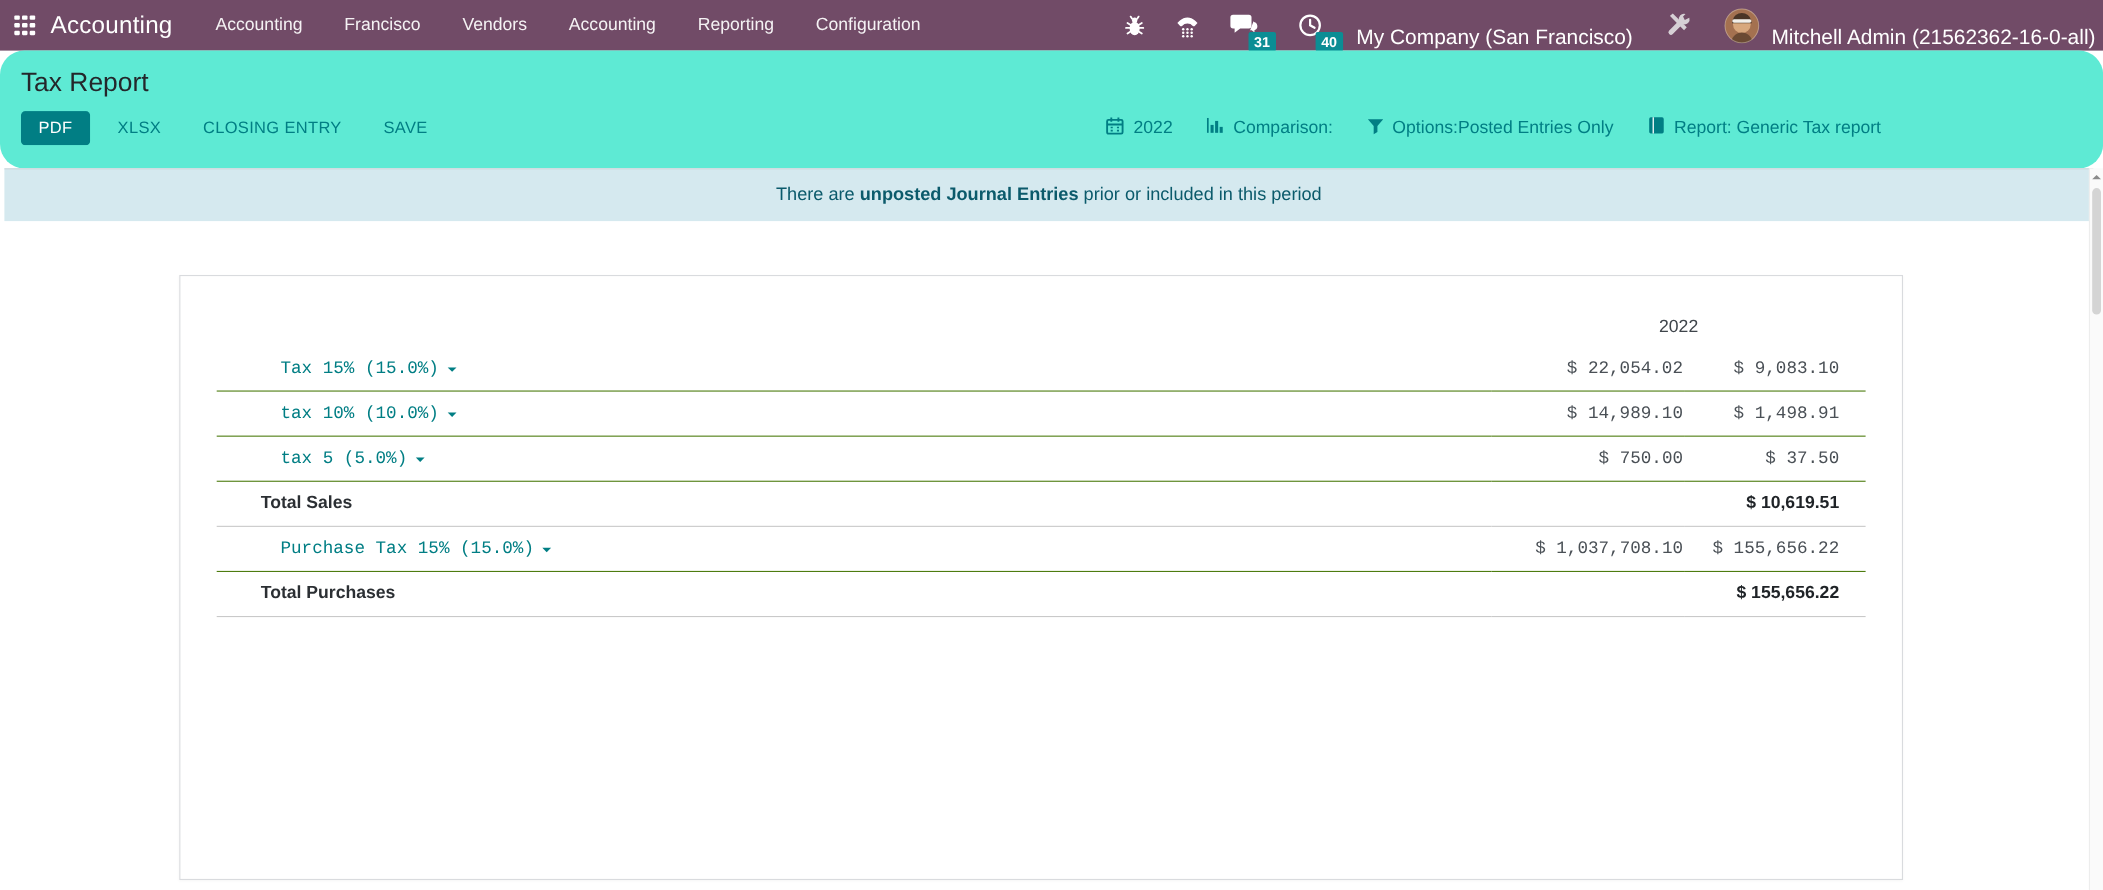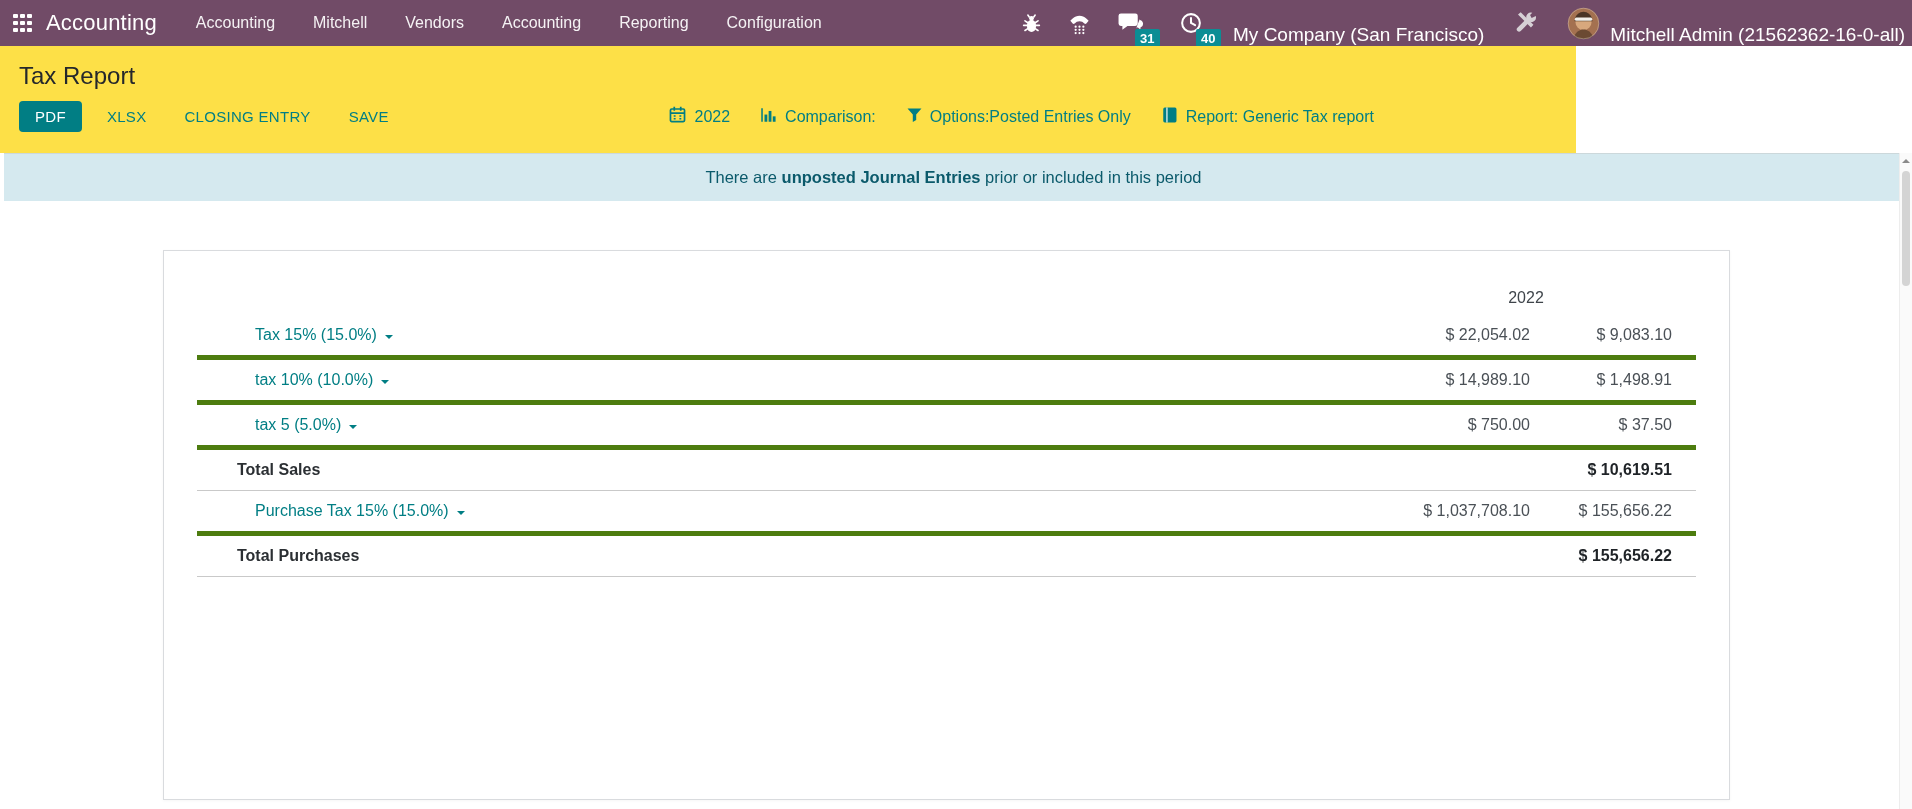--- a/index.html
+++ b/index.html
@@ -21,21 +21,21 @@
   .nav-item{font-size:16px;padding:0 19px;height:100%;display:flex;align-items:center;
     color:rgba(255,255,255,.93);cursor:pointer;white-space:nowrap;}
   .nav-right{margin-left:auto;display:flex;align-items:center;}
   .nav-ico{display:flex;align-items:center;justify-content:center;cursor:pointer;position:relative;}
   .badge{
     position:absolute;top:-7px;left:17px;background:var(--badge,#0b8d94);color:#ffffff;
     font-size:13px;font-weight:700;line-height:1;padding:2.5px 5px;border-radius:2px;margin-top:25px;
   }
   .nav-text{font-size:19px;white-space:nowrap;cursor:pointer;margin-top:24px;}
   
-  .control-panel{position:absolute;top:46px;left:0;width:1576px;height:107px;background:#fde047;}
+  .control-panel{position:absolute;top:46px;left:0;width:1912px;height:107px;background:#5eead4;border-radius:22px;}
   .page-title{margin:16px 0 0 19px;font-size:24px;font-weight:500;color:#24272b;}
   .cp-row{display:flex;align-items:center;justify-content:space-between;
     margin:11px 202px 0 19px;}
   .cp-buttons{display:flex;align-items:center;gap:12px;}
   .btn{font-family:inherit;font-size:15px;font-weight:500;letter-spacing:.3px;
     padding:6px 12px;border:1px solid transparent;border-radius:4px;background:transparent;
     color:var(--accent,#017E84);cursor:pointer;white-space:nowrap;}
   .btn-primary{background:var(--accent,#017E84);color:#fff;padding:6px 15px;}
   .cp-filters{display:flex;align-items:center;gap:30px;color:var(--accent,#017E84);font-size:16px;}
   .filter{display:flex;align-items:center;gap:7px;cursor:pointer;white-space:nowrap;}
@@ -60,21 +60,21 @@
   .year-row td{height:32px;text-align:center;color:#3f454b;}
   .colhead-row td{height:34px;color:#3f454b;}
   .colhead{text-align:right;}
   .colhead.tax{padding-right:24px;}
   tr.row td{height:38px;}
   td.net,td.tax{text-align:right;}
   td.tax{padding-right:24px;}
   tr.section td{border-bottom:3px solid #a6a6a6;}
   tr.section td.label,tr.total td.label{padding-left:40px;font-weight:700;color:#2b2f33;}
   tr.section td.tax,tr.total td.tax{font-weight:700;color:#1f2327;}
-  tr.tax-line td{border-bottom:5px solid #4d7c0f;}
+  tr.tax-line td{border-bottom:1px solid #4d7c0f;font-family:Liberation Mono, monospace;}
   tr.tax-line td.label{padding-left:58px;color:var(--accent,#017E84);cursor:pointer;}
   tr.total td{border-top:1px solid #b0b0b0;border-bottom:1px solid #c9c9c9;}
   .caret{display:inline-block;width:0;height:0;border:4.5px solid transparent;
     border-top-color:var(--accent,#017E84);margin-left:8px;position:relative;top:3px;}
   
   .scrollbar{position:absolute;top:153px;right:0;width:13px;height:656px;
     background:#fafafa;border-left:1px solid #ededed;box-sizing:border-box;}
   .sb-arrow{height:16px;display:flex;align-items:center;justify-content:center;cursor:pointer;}
   .sb-arrow i{width:0;height:0;border:4px solid transparent;border-bottom-color:#8a8a8a;
     position:relative;top:-2px;}
@@ -92,21 +92,21 @@
       <i></i>
       <i></i>
       <i></i>
       <i></i>
       <i></i>
       <i></i>
   </span>
   <span class="brand">Accounting</span>
   <div class="nav-menu">
       <span class="nav-item">Accounting</span>
-      <span class="nav-item">Mitchell</span>
+      <span class="nav-item">Francisco</span>
       <span class="nav-item">Vendors</span>
       <span class="nav-item">Accounting</span>
       <span class="nav-item">Reporting</span>
       <span class="nav-item">Configuration</span>
     </div>
 
   <div class="nav-right">
     <span class="nav-ico" style="margin-right:24px">
       <svg width="23" height="23" viewBox="0 0 24 24" fill="none" stroke="#fff" stroke-width="1.7" stroke-linecap="round">
         <circle cx="12" cy="6.6" r="2.5" fill="#fff" stroke="none"></circle>

